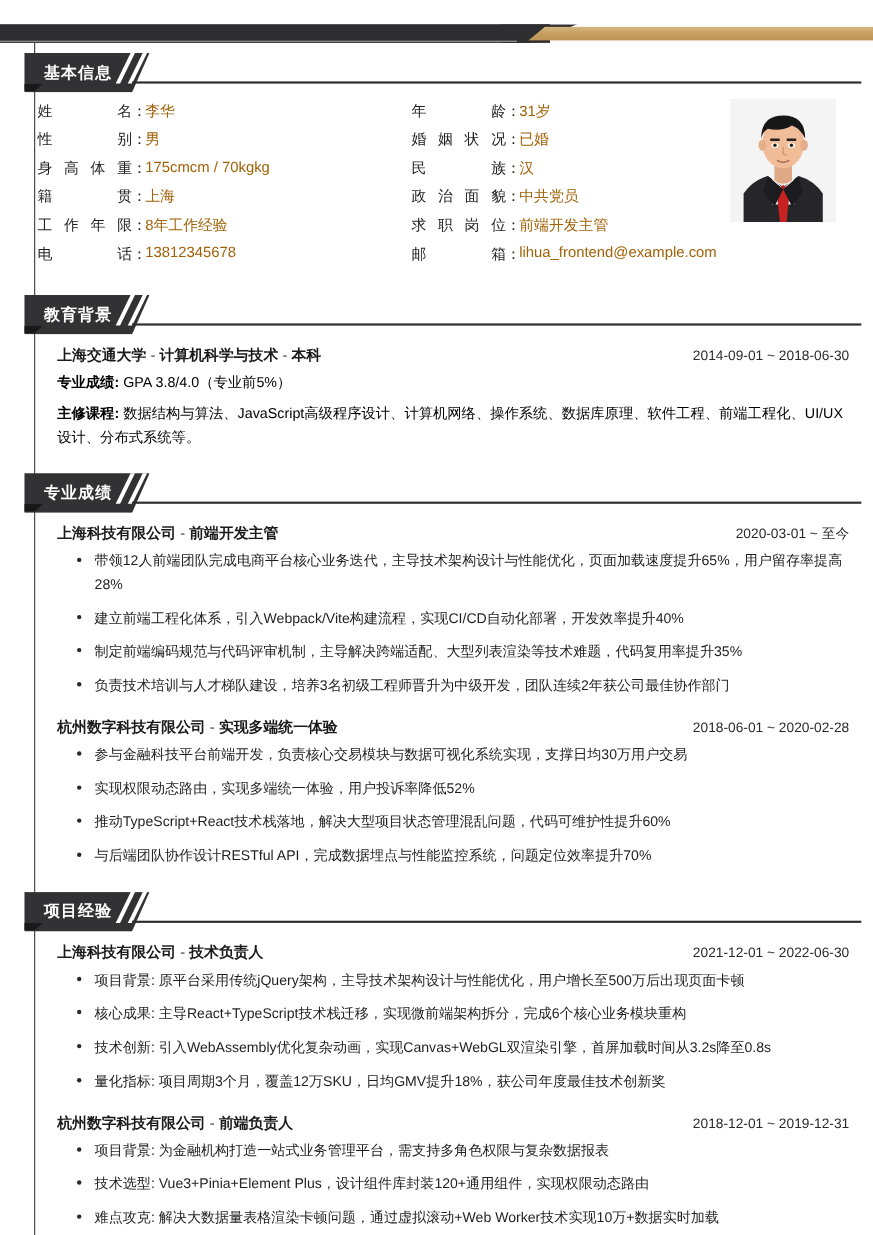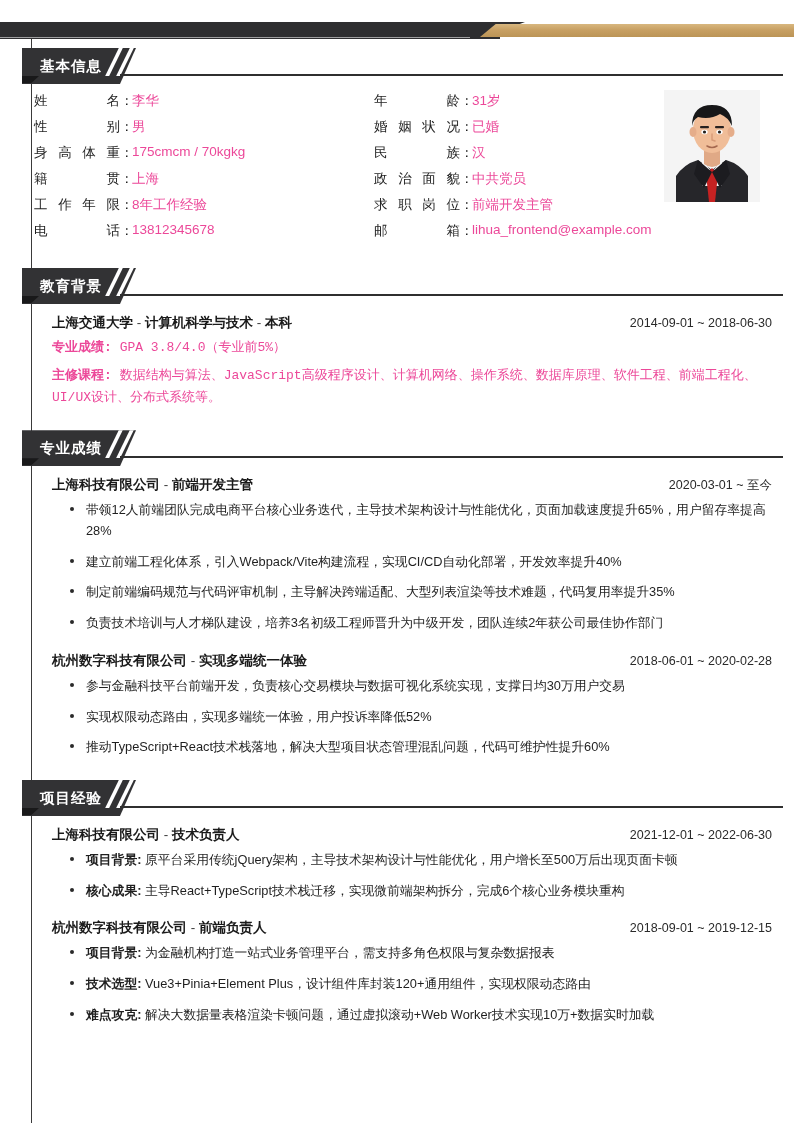--- a/index.html
+++ b/index.html
@@ -153,21 +153,21 @@
     font-size: 13.5px;
     color: #1f1f1f;
     display: inline-block;
   }
   .info-colon {
     width: 12px;
     text-align: center;
   }
   .info-value {
     font-size: 13.5px;
-    color: #ec4899;
+    color: #a16207;
   }
 
   
   .portrait {
     position: absolute;
     right: 22px;
     top: 8px;
     width: 96px;
     height: 112px;
     background: #f2f2f2;
@@ -195,23 +195,22 @@
     color: #3a3a3a;
   }
   .entry-date {
     font-size: 12.5px;
     color: #2a2a2a;
   }
 
   .sub-line {
     padding: 3px 10px 3px 18px;
     font-size: 13px;
-    color: #ec4899;
+    color: #000000;
     line-height: 1.7;
-    font-family: Liberation Mono, monospace;
   }
   .sub-line b { font-weight: bold; }
 
   ul.bullets {
     list-style: none;
     margin: 4px 0 2px 0;
     padding: 0 12px 0 34px;
   }
   ul.bullets li {
     position: relative;
@@ -223,21 +222,21 @@
   ul.bullets li:before {
     content: "";
     position: absolute;
     left: 2px;
     top: 7px;
     width: 4px;
     height: 4px;
     background: #2a2a2a;
     border-radius: 50%;
   }
-  ul.bullets li b { font-weight: bold; }
+  ul.bullets li b { font-weight: normal; }
 </style>
 </head>
 <body>
 
 <div class="top-banner">
   <div class="dark-bar"></div>
   <div class="dark-wedge"></div>
   <div class="gold-bar"></div>
   <div class="hairline"></div>
 </div>
@@ -428,20 +427,21 @@
         <div class="entry-head">
           <div class="entry-title">
             <span>杭州数字科技有限公司</span><span class="sep"> - </span><span>实现多端统一体验</span>
           </div>
           <div class="entry-date">2018-06-01 ~ 2020-02-28</div>
         </div>
         <ul class="bullets">
           <li>参与金融科技平台前端开发，负责核心交易模块与数据可视化系统实现，支撑日均30万用户交易</li>
           <li>实现权限动态路由，实现多端统一体验，用户投诉率降低52%</li>
           <li>推动TypeScript+React技术栈落地，解决大型项目状态管理混乱问题，代码可维护性提升60%</li>
+          <li>与后端团队协作设计RESTful API，完成数据埋点与性能监控系统，问题定位效率提升70%</li>
         </ul>
       </div>
 
     </div>
   </div>
 
   <div class="section" style="margin-top:12px;">
     <div class="sec-head">
       <div class="sec-tag">
         <span>项目经验</span>
@@ -457,29 +457,31 @@
       <div class="entry">
         <div class="entry-head">
           <div class="entry-title">
             <span>上海科技有限公司</span><span class="sep"> - </span><span>技术负责人</span>
           </div>
           <div class="entry-date">2021-12-01 ~ 2022-06-30</div>
         </div>
         <ul class="bullets">
           <li><b>项目背景:</b><span> 原平台采用传统jQuery架构，主导技术架构设计与性能优化，用户增长至500万后出现页面卡顿</span></li>
           <li><b>核心成果:</b><span> 主导React+TypeScript技术栈迁移，实现微前端架构拆分，完成6个核心业务模块重构</span></li>
+          <li><b>技术创新:</b><span> 引入WebAssembly优化复杂动画，实现Canvas+WebGL双渲染引擎，首屏加载时间从3.2s降至0.8s</span></li>
+          <li><b>量化指标:</b><span> 项目周期3个月，覆盖12万SKU，日均GMV提升18%，获公司年度最佳技术创新奖</span></li>
         </ul>
       </div>
 
       <div class="entry" style="padding-top:2px;">
         <div class="entry-head">
           <div class="entry-title">
             <span>杭州数字科技有限公司</span><span class="sep"> - </span><span>前端负责人</span>
           </div>
-          <div class="entry-date">2018-09-01 ~ 2019-12-15</div>
+          <div class="entry-date">2018-12-01 ~ 2019-12-31</div>
         </div>
         <ul class="bullets">
           <li><b>项目背景:</b><span> 为金融机构打造一站式业务管理平台，需支持多角色权限与复杂数据报表</span></li>
           <li><b>技术选型:</b><span> Vue3+Pinia+Element Plus，设计组件库封装120+通用组件，实现权限动态路由</span></li>
           <li><b>难点攻克:</b><span> 解决大数据量表格渲染卡顿问题，通过虚拟滚动+Web Worker技术实现10万+数据实时加载</span></li>
 
         </ul>
       </div>
 
     </div>

